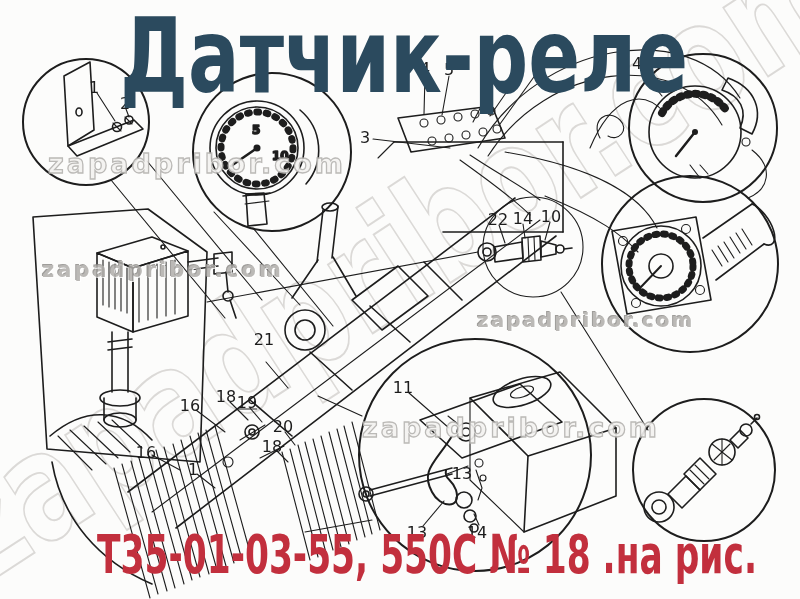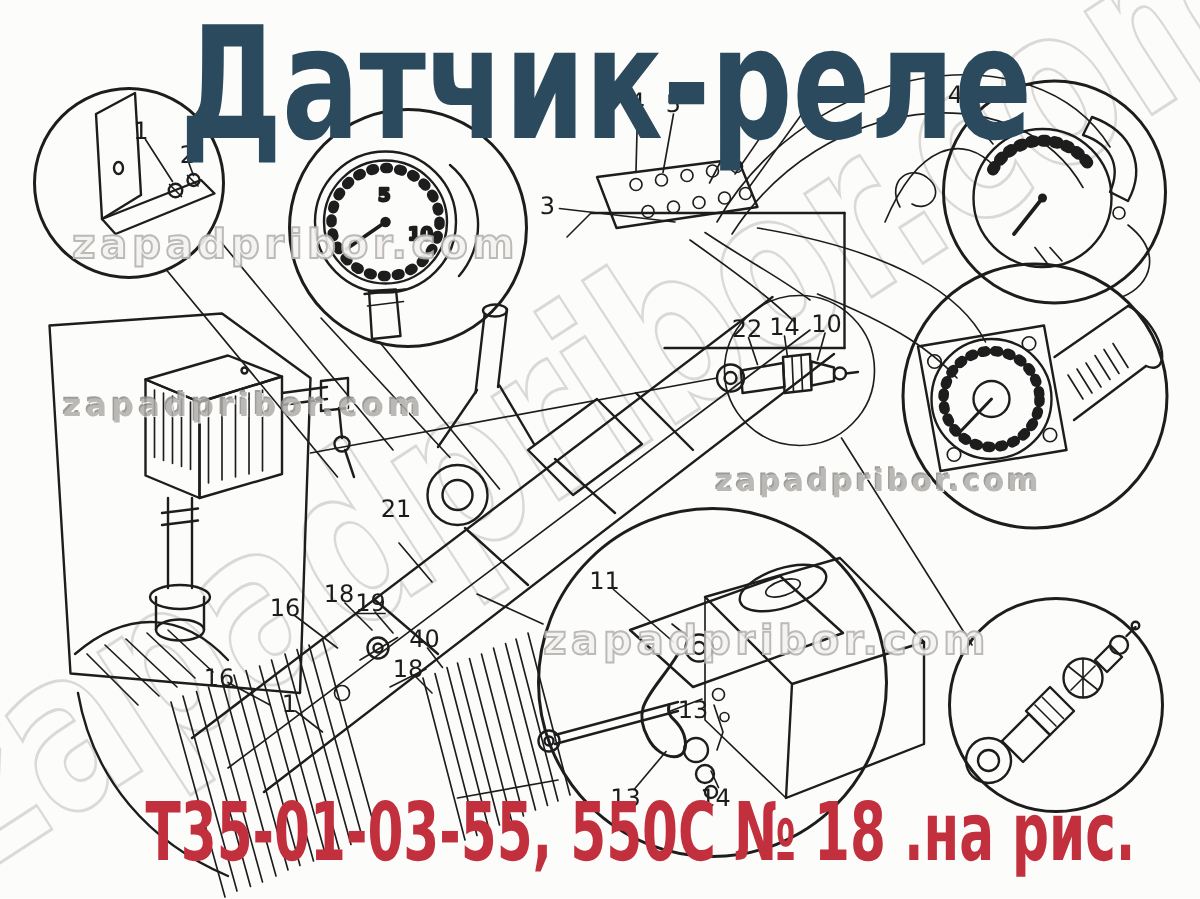--- a/index.html
+++ b/index.html
@@ -352,21 +352,21 @@
       <span class="callout" style="left: 523px; top: 218px;">14</span>
       <span class="callout" style="left: 551px; top: 216px;">10</span>
       <span class="callout" style="left: 403px; top: 387px;">11</span>
       <span class="callout" style="left: 438px; top: 473px; margin-left: 24px;">13</span>
       <span class="callout" style="left: 417px; top: 532px;">13</span>
       <span class="callout" style="left: 477px; top: 532px;">14</span>
       <span class="callout" style="left: 264px; top: 339px;">21</span>
       <span class="callout" style="left: 190px; top: 405px;">16</span>
       <span class="callout" style="left: 226px; top: 396px;">18</span>
       <span class="callout" style="left: 247px; top: 402px; text-decoration: underline;">19</span>
-      <span class="callout" style="left: 283px; top: 426px;">40</span>
+      <span class="callout" style="left: 283px; top: 426px;">20</span>
       <span class="callout" style="left: 272px; top: 446px;">18</span>
       <span class="callout" style="left: 146px; top: 452px;">16</span>
       <span class="callout" style="left: 193px; top: 469px;">1</span>
     </div>
 
   <svg class="layer" width="800" height="599" viewBox="0 0 800 599">
     <text x="120" y="92" font-size="104" font-weight="bold" font-family="DejaVu Sans, sans-serif" textLength="568" lengthAdjust="spacingAndGlyphs" fill="#2b4a5e">Датчик-реле</text>
     <text x="97" y="573" font-size="54" font-weight="bold" font-family="DejaVu Sans, sans-serif" textLength="660" lengthAdjust="spacingAndGlyphs" fill="#c22f3d">Т35-01-03-55, 550С № 18 .на рис.</text>
   </svg>
 

